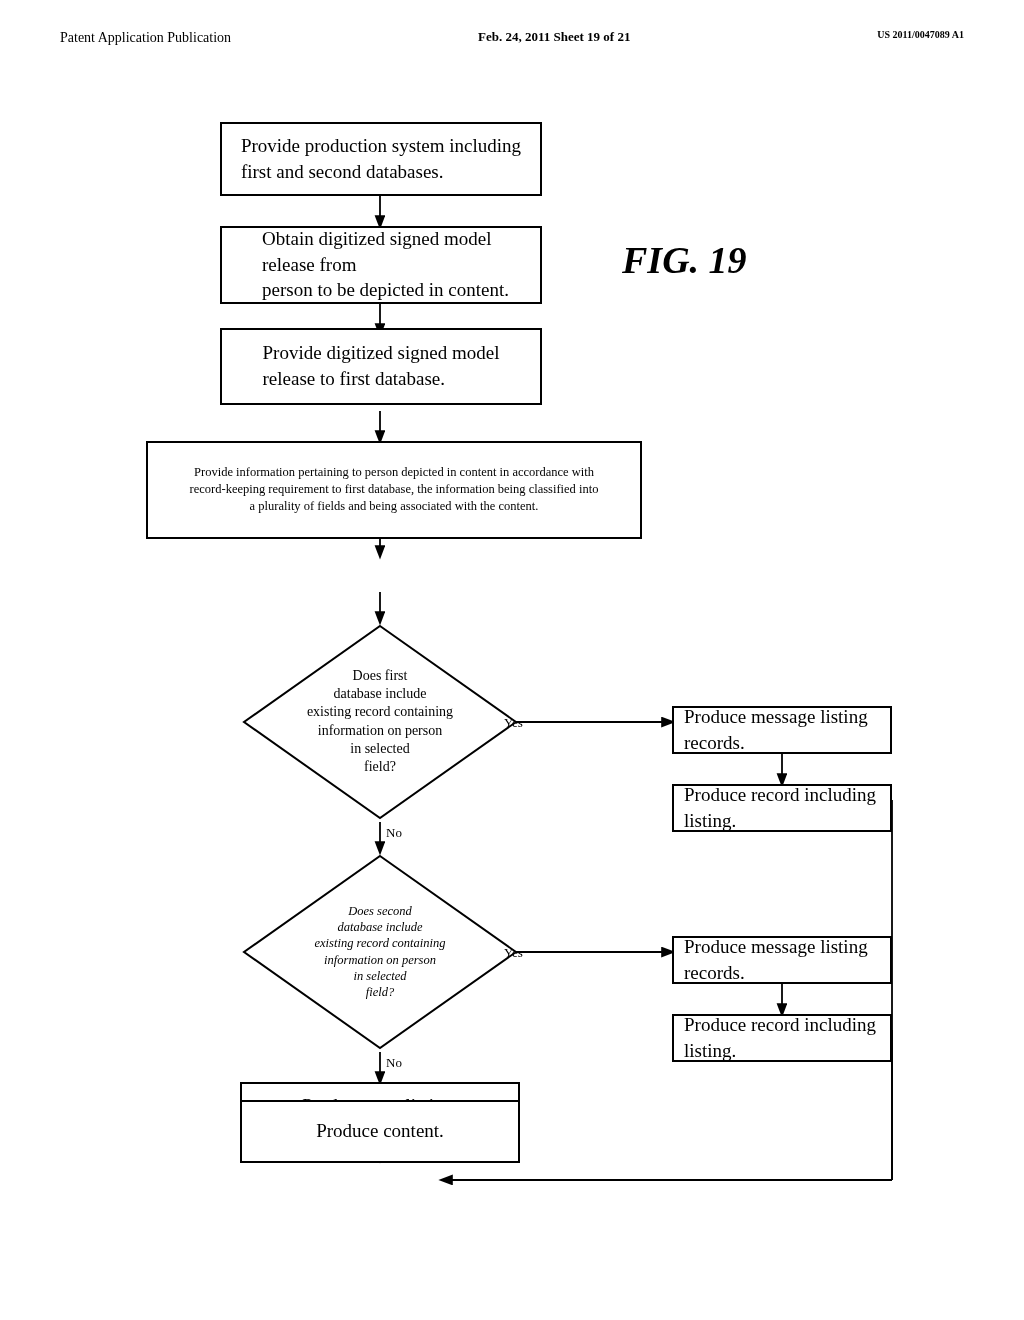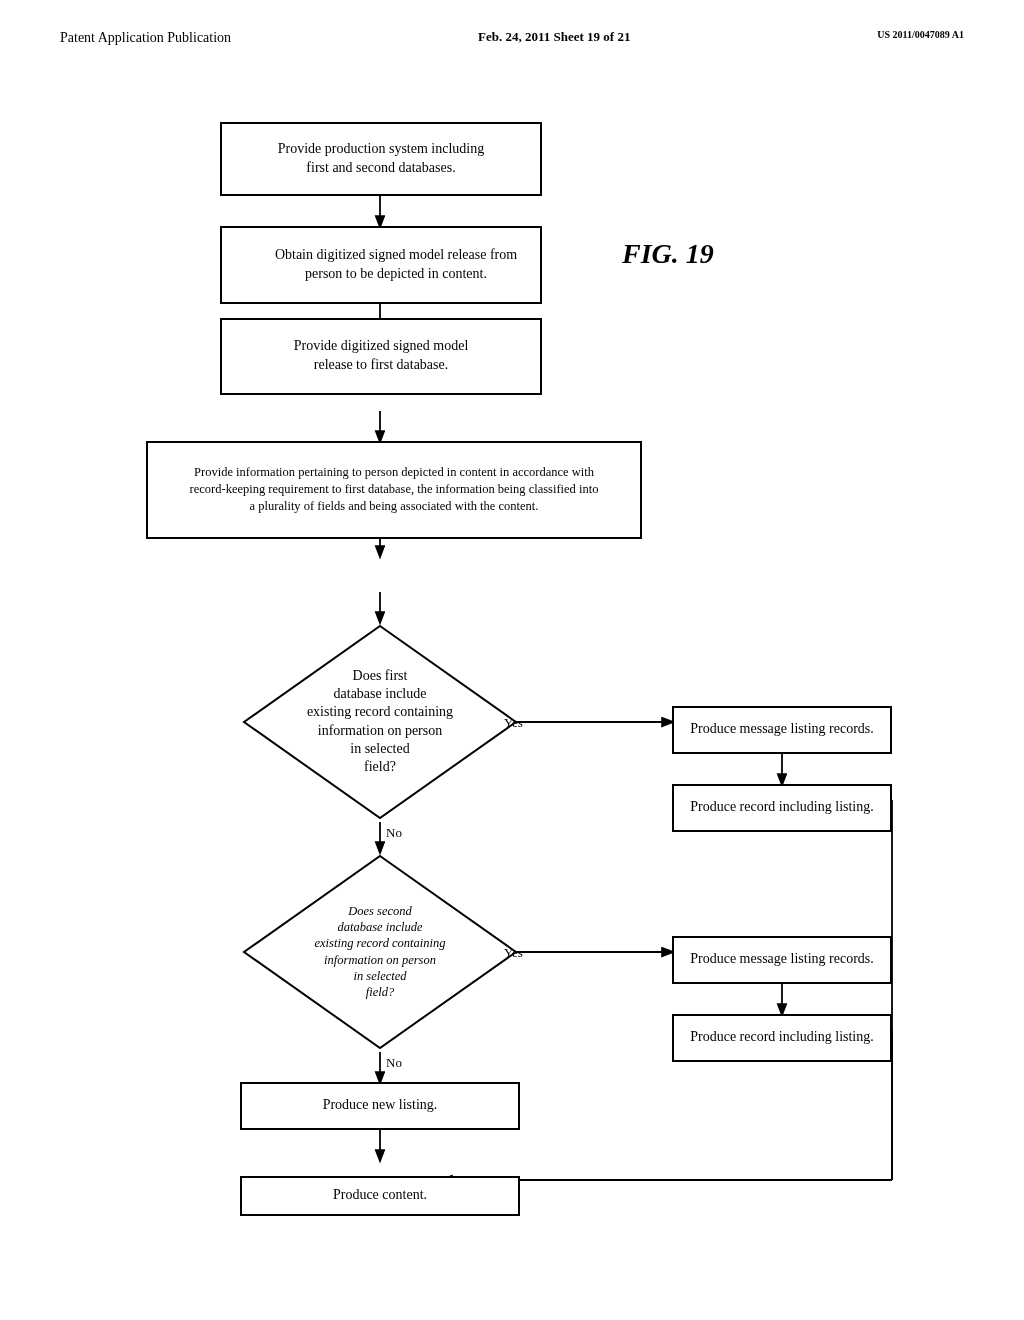--- a/index.html
+++ b/index.html
@@ -45,22 +45,21 @@
       margin: 60px auto 0 auto;
       width: 860px;
       left: 50px;
     }
 
     
     .box {
       position: absolute;
       border: 2px solid #000;
       background: #fff;
-      text-align: center;
-      font-size: 14px;
+      font-size: 19px;
       line-height: 1.35;
       display: flex;
       align-items: center;
       justify-content: center;
       padding: 6px 10px;
     }
 
     
     .diamond-container {
       position: absolute;
@@ -81,21 +80,21 @@
       position: absolute;
       top: 0;
       left: 0;
       width: 100%;
       height: 100%;
       pointer-events: none;
     }
 
     .fig-label {
       position: absolute;
-      font-size: 28px;
+      font-size: 38px;
       font-weight: bold;
       font-style: italic;
     }
   </style>
 </head>
 <body>
 
 <div class="header">
   <div class="header-left">Patent Application Publication</div>
   <div class="header-center">Feb. 24, 2011   Sheet 19 of 21</div>
@@ -143,21 +142,21 @@
     <line x1="760" y1="922" x2="760" y2="1072" stroke="#000" stroke-width="1.8"></line>
 
   </svg>
 
   <div class="box" style="left:88px; top:14px; width:322px; height:74px; white-space:pre-line;">Provide production system including
 first and second databases.</div>
 
   <div class="box" style="left:88px; top:118px; width:322px; height:78px; white-space:pre-line;padding-left:40px;">Obtain digitized signed model release from
 person to be depicted in content.</div>
 
-  <div class="box" style="left:88px; top:210px; width:322px; height:77px; white-space:pre-line;">Provide digitized signed model
+  <div class="box" style="left:88px; top:220px; width:322px; height:77px; white-space:pre-line;">Provide digitized signed model
 release to first database.</div>
 
   <div class="box" style="left:14px; top:333px; width:496px; height:98px; white-space:pre-line; font-size:12.5px; text-align:center;">Provide information pertaining to person depicted in content in accordance with
 record-keeping requirement to first database, the information being classified into
 a plurality of fields and being associated with the content.</div>
 
 
   <div class="diamond-container" style="left:108px; top:514px; width:280px; height:200px;">
     <svg viewBox="0 0 280 200" width="280" height="200" xmlns="http://www.w3.org/2000/svg">
       <polygon points="140,4 276,100 140,196 4,100" fill="#fff" stroke="#000" stroke-width="2"></polygon>
@@ -193,15 +192,15 @@
   <div style="position:absolute; left:372px; top:837px; font-size:13px;">Yes</div>
 
   <div style="position:absolute; left:254px; top:947px; font-size:13px;">No</div>
 
   <div class="box" style="left:540px; top:828px; width:220px; height:48px;">Produce message listing records.</div>
 
   <div class="box" style="left:540px; top:906px; width:220px; height:48px;">Produce record including listing.</div>
 
   <div class="box" style="left:108px; top:974px; width:280px; height:48px;">Produce new listing.</div>
 
-  <div class="box" style="left:108px; top:1068px; width:280px; height:40px;">Produce content.</div>
+  <div class="box" style="left:108px; top:992px; width:280px; height:63px;">Produce content.</div>
 
 </div>
 
 </body></html>

